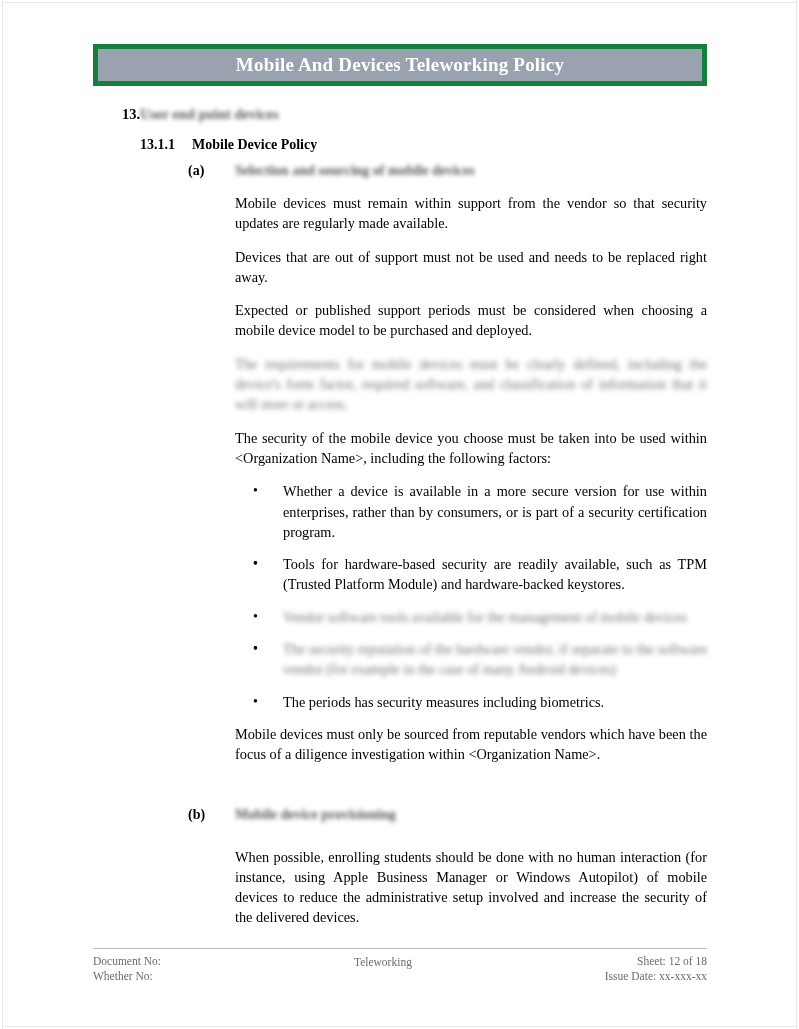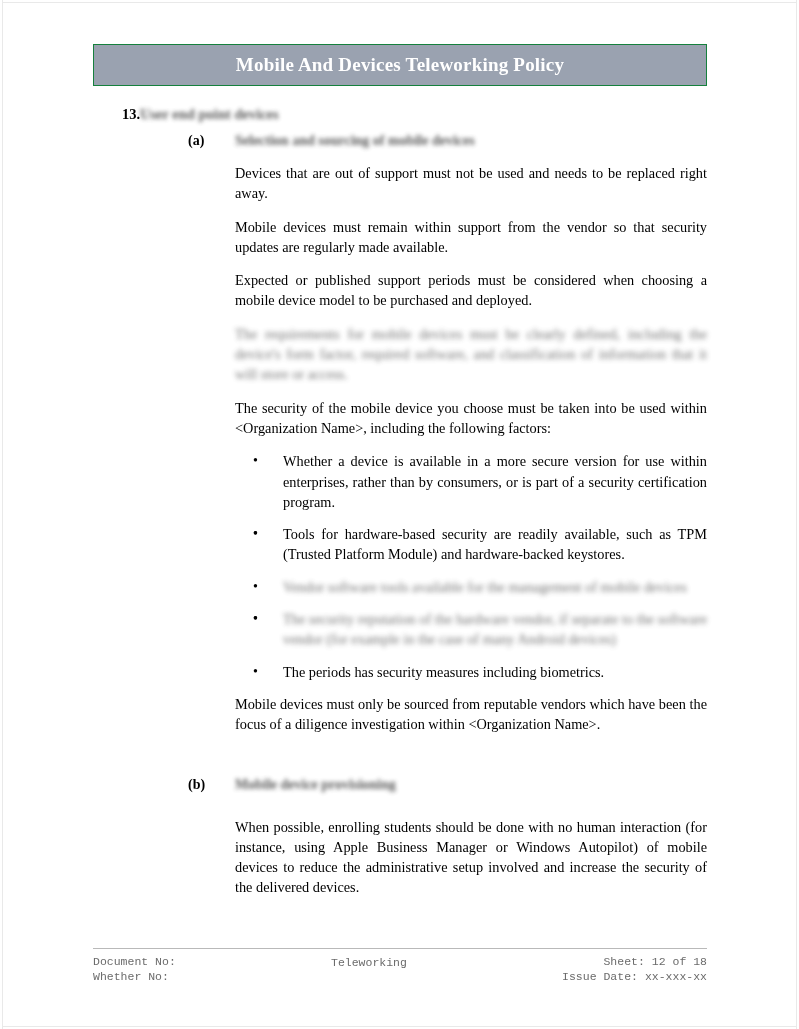--- a/index.html
+++ b/index.html
@@ -37,21 +37,21 @@
   }
 
   
   .header-banner {
     margin-top: 44px;
     height: 42px;
     background: #9aa2b0;
     display: flex;
     align-items: center;
     justify-content: center;
-    border: 1px solid #15803d;
+    border: 5px solid #15803d;
     box-sizing: border-box;
   }
   .header-title {
     color: #ffffff;
     font-size: 19px;
     font-weight: bold;
     letter-spacing: 0.2px;
     font-family: "Liberation Serif", "DejaVu Serif", serif;
   }
 
@@ -165,21 +165,20 @@
     border-top: 1px solid #b9b9b9;
     width: 100%;
   }
   .footer-cols {
     display: flex;
     justify-content: space-between;
     margin-top: 5px;
     color: #6b6b6b;
     font-size: 11.5px;
     line-height: 1.33;
-    font-family: Liberation Mono, monospace;
   }
   .footer-left  { text-align: left; }
   .footer-mid   { text-align: center; padding-top: 1px; }
   .footer-right { text-align: right; }
   .footer-line { display: block; white-space: nowrap; }
 
   .gap-lg { height: 20px; }
 </style>
 </head>
 <body>
@@ -194,29 +193,33 @@
 
     <div class="header-banner">
       <div class="header-title">Mobile And Devices Teleworking Policy</div>
     </div>
 
     <div class="sec-row">
       <div class="sec-num">13.</div>
       <div class="sec-title blurred-heading">User end point devices</div>
     </div>
 
+    <div class="subsec-row">
+      <div class="subsec-num">13.1.1</div>
+      <div class="subsec-title">Mobile Device Policy</div>
+    </div>
 
     <div class="item-row">
       <div class="item-label">(a)</div>
       <div class="item-title blurred-heading">Selection and sourcing of mobile devices</div>
     </div>
 
     <div class="body-block" style="margin-top:14px;">
+      <p class="para">Mobile devices must remain within support from the vendor so that security updates are regularly made available.</p>
       <p class="para">Devices that are out of support must not be used and needs to be replaced right away.</p>
-      <p class="para">Mobile devices must remain within support from the vendor so that security updates are regularly made available.</p>
       <p class="para">Expected or published support periods must be considered when choosing a mobile device model to be purchased and deployed.</p>
       <p class="para blurred">The requirements for mobile devices must be clearly defined, including the device's form factor, required software, and classification of information that it will store or access.</p>
       <p class="para">The security of the mobile device you choose must be taken into be used within &lt;Organization Name&gt;, including the following factors:</p>
 
       <ul class="bullets">
         <li>
           <span class="bullet-dot">•</span>
           <span>Whether a device is available in a more secure version for use within enterprises, rather than by consumers, or is part of a security certification program.</span>
         </li>
         <li>

